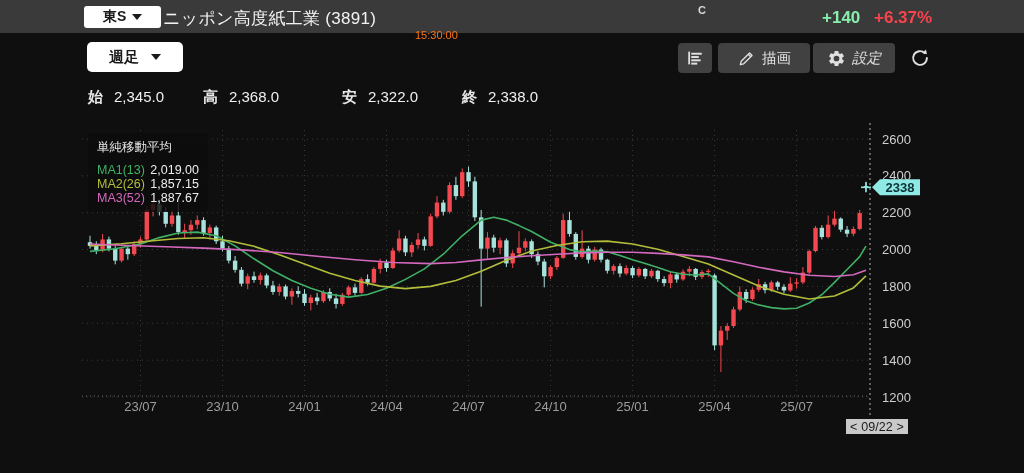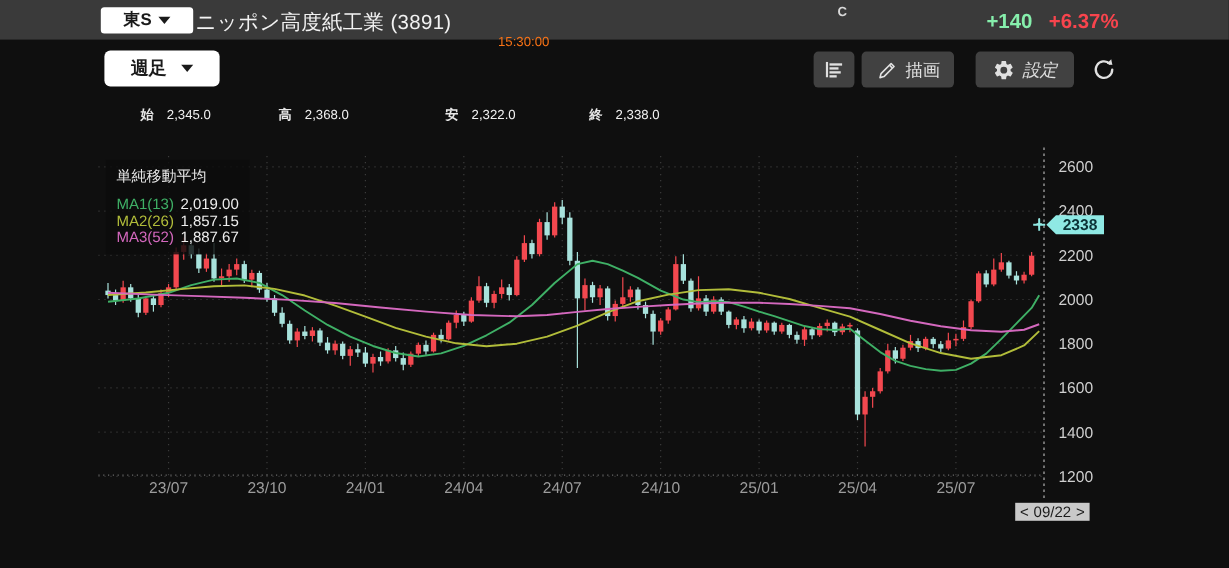--- a/index.html
+++ b/index.html
@@ -41,25 +41,25 @@
     display:flex; align-items:center; justify-content:center; gap:12px;font-family:Liberation Mono, monospace;
   }
   .tf-btn .tf-label { font-size:15px; font-weight:bold; color:#1a1a1a; }
   .tool-btn {
     position:absolute; top:43px; height:30px; background:#414141;
     border:none; border-radius:4px; cursor:pointer; color:#e0e0e0;
     display:flex; align-items:center; justify-content:center; gap:6px;
     font-size:14.5px;
   }
   .btn-indicator { left:678px; width:34px; }
-  .btn-draw     { left:718px; width:77px; }
+  .btn-draw     { left:718px; width:92px; }
   .btn-settings { left:813px; width:82px;font-style:italic; }
   .btn-refresh  { left:905px; width:30px; background:transparent; }
   
-  .ohlc { position:absolute; top:88px; height:18px; z-index:4; font-size:11px; color:#f0f0f0;margin-left:29px; }
+  .ohlc { position:absolute; top:88px; height:18px; z-index:4; font-size:15px; color:#f0f0f0; }
   .ohlc .lbl { font-weight:bold; margin-right:11px; color:#e8e8e8; }
   .o-open { left:88px; } .o-high { left:203px; } .o-low { left:342px; } .o-close { left:462px; }
   
   #chart-svg { position:absolute; left:0; top:0; width:1024px; height:473px; z-index:1; }
   .legend-box {
     position:absolute; left:88px; top:133px; width:120px; z-index:3;
     background:rgba(12,12,12,.82); padding:6px 9px 7px 9px;
   }
   .legend-title { font-size:12.5px; color:#e8e8e8; margin-bottom:7px; }
   .legend-row { display:flex; justify-content:space-between; font-size:12.5px; line-height:14px; }

